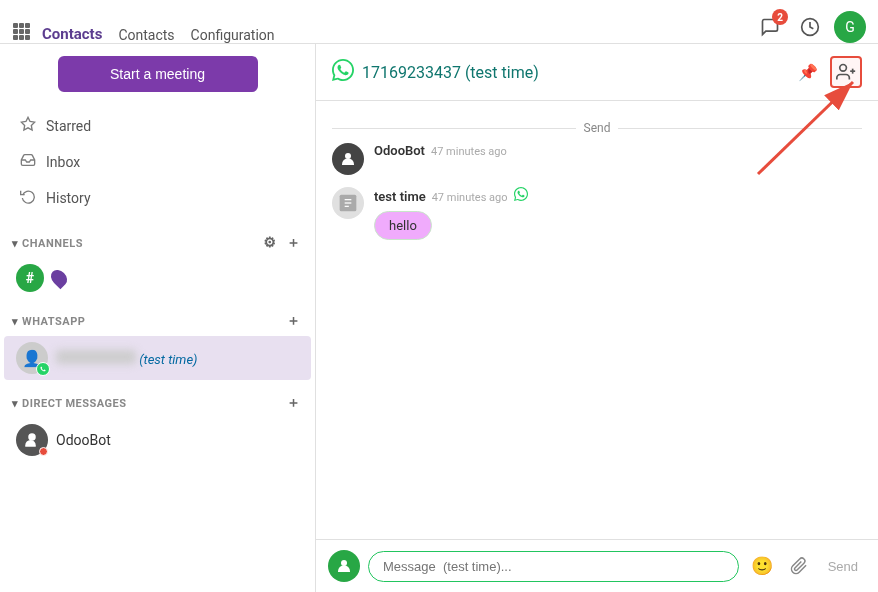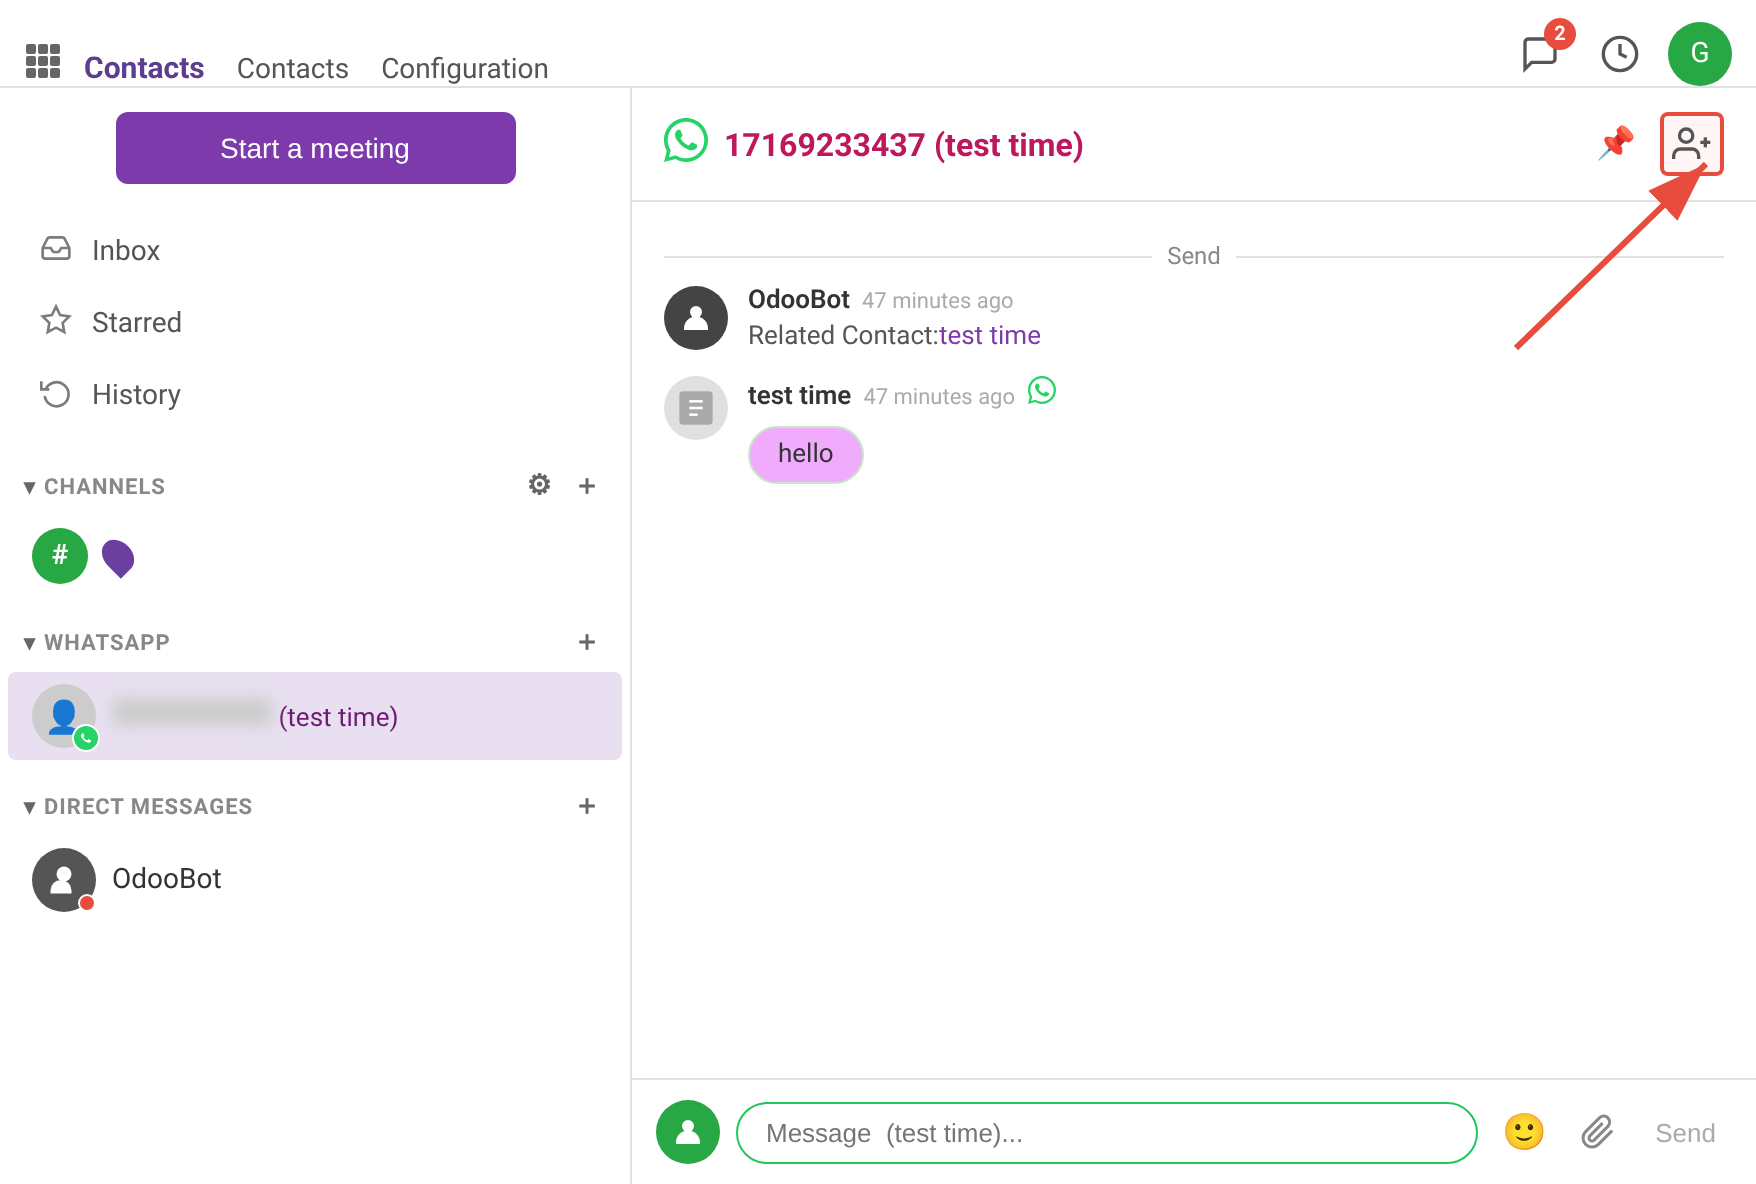--- a/index.html
+++ b/index.html
@@ -74,21 +74,21 @@
     .avatar-container { position: relative; width: 32px; height: 32px; flex-shrink: 0; }
     .avatar-circle {
       width: 32px; height: 32px; border-radius: 50%; background: #ccc;
       display: flex; align-items: center; justify-content: center; font-size: 16px; color: #888;
     }
     .wa-badge {
       position: absolute; bottom: -2px; right: -2px; width: 14px; height: 14px;
       background: #25d366; border-radius: 50%; display: flex; align-items: center;
       justify-content: center; font-size: 8px; color: #fff; border: 1px solid #fff;
     }
-    .wa-name { flex: 1; font-size: 13px; color: #701a75; }
+    .wa-name { flex: 1; font-size: 13px; color: #0369a1; font-style: italic; }
     .blurred-name {
       display: inline-block; background: #ccc; border-radius: 3px; color: transparent;
       user-select: none; filter: blur(4px); width: 80px; height: 14px;
     }
 
     .dm-item {
       display: flex; align-items: center; padding: 6px 12px; cursor: pointer;
       margin: 0 4px; border-radius: 4px; gap: 8px;
     }
     .dm-avatar {
@@ -102,21 +102,21 @@
     }
 
     
     .chat-area { flex: 1; display: flex; flex-direction: column; position: relative; }
 
     .chat-header {
       display: flex; align-items: center; padding: 12px 16px; border-bottom: 1px solid #e0e0e0;
       background: #fff; min-height: 50px;
     }
     .chat-header-icon { color: #25d366; font-size: 18px; margin-right: 8px; }
-    .chat-title { flex: 1; font-size: 16px; font-weight: 700; color: #be185d; }
+    .chat-title { flex: 1; font-size: 16px; font-weight: 400; color: #0f766e; }
     .chat-header-actions { display: flex; gap: 6px; }
     .header-action-btn {
       width: 32px; height: 32px; border: none; background: none; cursor: pointer;
       display: flex; align-items: center; justify-content: center; border-radius: 4px;
       color: #666; font-size: 16px;
     }
     .header-action-btn.highlighted {
       border: 2px solid #e74c3c; background: #fff5f5; color: #555;
     }
 
@@ -228,33 +228,33 @@
 <div class="main-layout">
 
   <div class="sidebar">
 
     <button class="start-meeting-btn">Start a meeting</button>
 
     <div class="sidebar-nav">
       <div class="sidebar-nav-item">
         <span class="icon">
           <svg width="16" height="16" viewBox="0 0 24 24" fill="none" stroke="#7c7c7c" stroke-width="2">
-            <polyline points="22 12 16 12 14 15 10 15 8 12 2 12"></polyline>
-            <path d="M5.45 5.11L2 12v6a2 2 0 0 0 2 2h16a2 2 0 0 0 2-2v-6l-3.45-6.89A2 2 0 0 0 16.76 4H7.24a2 2 0 0 0-1.79 1.11z"></path>
+            <polygon points="12 2 15.09 8.26 22 9.27 17 14.14 18.18 21.02 12 17.77 5.82 21.02 7 14.14 2 9.27 8.91 8.26 12 2"></polygon>
           </svg>
         </span>
-        <span>Inbox</span>
+        <span>Starred</span>
       </div>
       <div class="sidebar-nav-item">
         <span class="icon">
           <svg width="16" height="16" viewBox="0 0 24 24" fill="none" stroke="#7c7c7c" stroke-width="2">
-            <polygon points="12 2 15.09 8.26 22 9.27 17 14.14 18.18 21.02 12 17.77 5.82 21.02 7 14.14 2 9.27 8.91 8.26 12 2"></polygon>
+            <polyline points="22 12 16 12 14 15 10 15 8 12 2 12"></polyline>
+            <path d="M5.45 5.11L2 12v6a2 2 0 0 0 2 2h16a2 2 0 0 0 2-2v-6l-3.45-6.89A2 2 0 0 0 16.76 4H7.24a2 2 0 0 0-1.79 1.11z"></path>
           </svg>
         </span>
-        <span>Starred</span>
+        <span>Inbox</span>
       </div>
       <div class="sidebar-nav-item">
         <span class="icon">
           <svg width="16" height="16" viewBox="0 0 24 24" fill="none" stroke="#7c7c7c" stroke-width="2">
             <polyline points="1 4 1 10 7 10"></polyline>
             <path d="M3.51 15a9 9 0 1 0 .49-4.5"></path>
           </svg>
         </span>
         <span>History</span>
       </div>
@@ -358,23 +358,20 @@
           <svg width="18" height="18" viewBox="0 0 24 24" fill="white">
             <circle cx="12" cy="8" r="4"></circle>
             <path d="M4 20v-1a8 8 0 0 1 16 0v1"></path>
           </svg>
         </div>
         <div class="msg-content">
           <div class="msg-header">
             <span class="msg-sender">OdooBot</span>
             <span class="msg-time">47 minutes ago</span>
           </div>
-          <div class="msg-body">
-            <span>Related Contact:</span><span class="msg-link">test time</span>
-          </div>
         </div>
       </div>
 
       <div class="message-row">
         <div class="contact-avatar-placeholder">
           <svg width="20" height="20" viewBox="0 0 24 24" fill="#aaa">
             <rect x="2" y="2" width="20" height="20" rx="2"></rect>
             <line x1="8" y1="8" x2="16" y2="8" stroke="white" stroke-width="1.5"></line>
             <line x1="8" y1="12" x2="16" y2="12" stroke="white" stroke-width="1.5"></line>
             <line x1="8" y1="16" x2="13" y2="16" stroke="white" stroke-width="1.5"></line>

